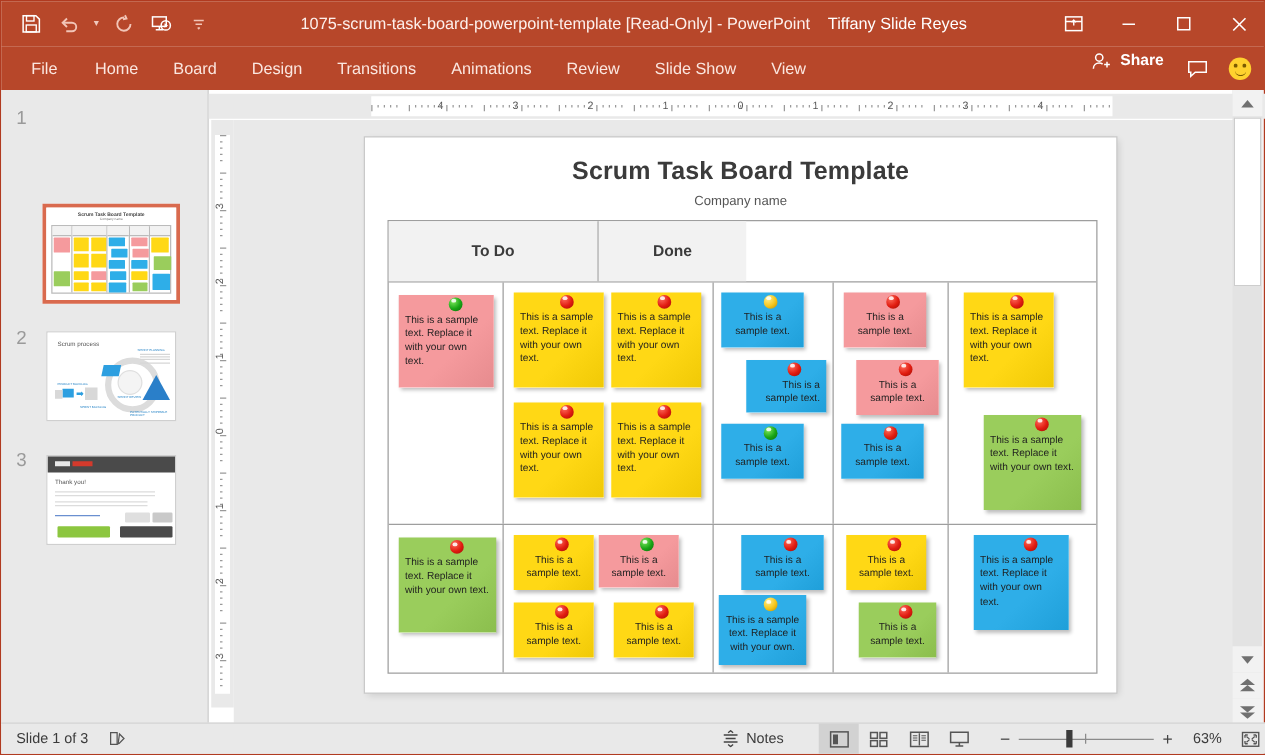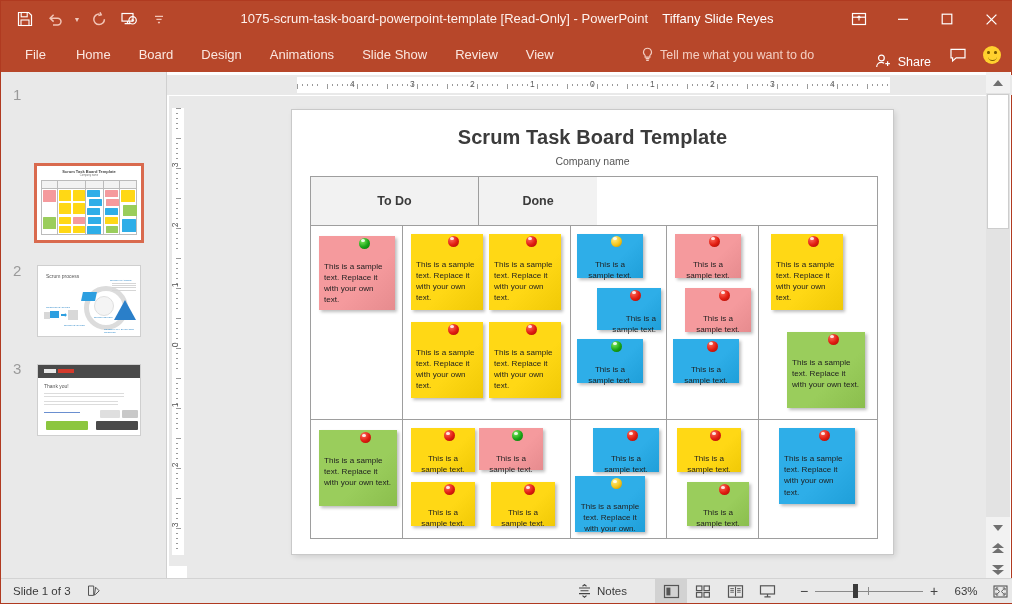--- a/index.html
+++ b/index.html
@@ -30,21 +30,21 @@
   
   .ribbon{
     position:absolute;left:0;top:36px;width:1012px;height:35px;background:#b7472a;
   }
   .tabs{position:absolute;left:8px;top:0;height:35px;display:flex;align-items:center;}
   .tab{height:35px;line-height:35px;padding:0 14px;font-size:13px;color:#fbe7e0;cursor:pointer;white-space:nowrap;}
   .tab.file{padding:0 16px;}
   .tellme{position:absolute;left:640px;top:0;height:35px;display:flex;align-items:center;gap:6px;cursor:text;}
   .tellme span{font-size:12.5px;color:#f3cec2;font-style:normal;}
   .ribbon-right{position:absolute;right:6px;top:0;height:35px;display:flex;align-items:center;gap:4px;}
-  .share{display:flex;align-items:flex-end;gap:6px;padding:0 8px;height:28px;cursor:pointer;border-radius:2px;}
+  .share{display:flex;align-items:flex-start;gap:6px;padding:0 8px;height:28px;cursor:pointer;border-radius:2px;font-weight:bold;}
   .share span{font-size:12.5px;color:#fff;}
   .icon-btn{width:30px;height:28px;display:flex;align-items:center;justify-content:center;cursor:pointer;border-radius:2px;}
   .smiley{width:18px;height:18px;border-radius:50%;background:#ffd12e;position:relative;}
   .smiley::before{content:"";position:absolute;left:4px;top:5px;width:2.5px;height:3.5px;border-radius:50%;background:#7a5a00;box-shadow:7px 0 0 #7a5a00;}
   .smiley::after{content:"";position:absolute;left:4.5px;top:9px;width:9px;height:5px;border-bottom:1.6px solid #7a5a00;border-radius:0 0 9px 9px;}
 
   
   .thumbpane{
     position:absolute;left:0;top:71px;width:165px;height:508px;background:#e9e9e9;
     border-right:1px solid #d0d0d0;overflow:hidden;
@@ -123,21 +123,21 @@
   .c-done{width:118px;}
   .row1{height:196px;}
   .row2{height:119px;}
 
   
   .note{
     position:absolute;box-sizing:border-box;padding:5px 5px 4px 5px;
     font-size:8.1px;line-height:11.2px;color:#1f1f1f;
     box-shadow:2px 2px 3px rgba(0,0,0,0.26);
   }
-  .note .txt{display:block;margin-top:20px;}
+  .note .txt{display:block;margin-top:9px;}
   .note.ctr{text-align:center;}
   .note.rt{text-align:right;}
   .pin{position:absolute;width:11px;height:11px;border-radius:50%;top:2px;}
   .pin::after{content:"";position:absolute;left:2px;top:1.5px;width:3.5px;height:3px;border-radius:50%;background:rgba(255,255,255,0.85);}
   .pin.red{background:radial-gradient(circle at 32% 28%, #ff6a5a 0%, #e01b10 55%, #9e0d06 100%);}
   .pin.green{background:radial-gradient(circle at 32% 28%, #7ee85c 0%, #18a416 55%, #0b6b09 100%);}
   .pin.yellow{background:radial-gradient(circle at 32% 28%, #ffef8a 0%, #f5c51b 55%, #b88a00 100%);}
 
   
   .vscroll{position:absolute;right:1px;top:71px;width:24px;height:508px;background:#e3e3e3;}
@@ -247,33 +247,27 @@
       </div>
     </div>
   </div>
 
   <div class="ribbon">
     <div class="tabs">
       <div class="tab file">File</div>
       <div class="tab">Home</div>
       <div class="tab">Board</div>
       <div class="tab">Design</div>
+      <div class="tab">Transitions</div>
       <div class="tab">Animations</div>
+      <div class="tab">Review</div>
       <div class="tab">Slide Show</div>
-      <div class="tab">Review</div>
       <div class="tab">View</div>
     </div>
 
-    <div class="tellme">
-      <svg width="13" height="16" viewBox="0 0 13 16">
-          <path d="M6.5 1.2a4 4 0 0 0-2.4 7.2v1.7h4.8V8.4A4 4 0 0 0 6.5 1.2z" fill="none" stroke="#f3cec2" stroke-width="1.1"></path>
-          <path d="M4.6 11.6h3.8M5.2 13.4h2.6" stroke="#f3cec2" stroke-width="1.1"></path>
-        </svg>
-      <span>Tell me what you want to do</span>
-    </div>
 
     <div class="ribbon-right">
       <div class="share">
         <svg width="17" height="16" viewBox="0 0 17 16">
             <circle cx="6.4" cy="5" r="2.9" fill="none" stroke="#fff" stroke-width="1.2"></circle>
             <path d="M1.7 14c0-2.8 2.1-4.6 4.7-4.6 1 0 1.9.3 2.7.8" fill="none" stroke="#fff" stroke-width="1.2"></path>
             <path d="M12.6 8.3v4.6M10.3 10.6h4.6" stroke="#fff" stroke-width="1.2"></path>
           </svg>
         <span>Share</span>
       </div>

